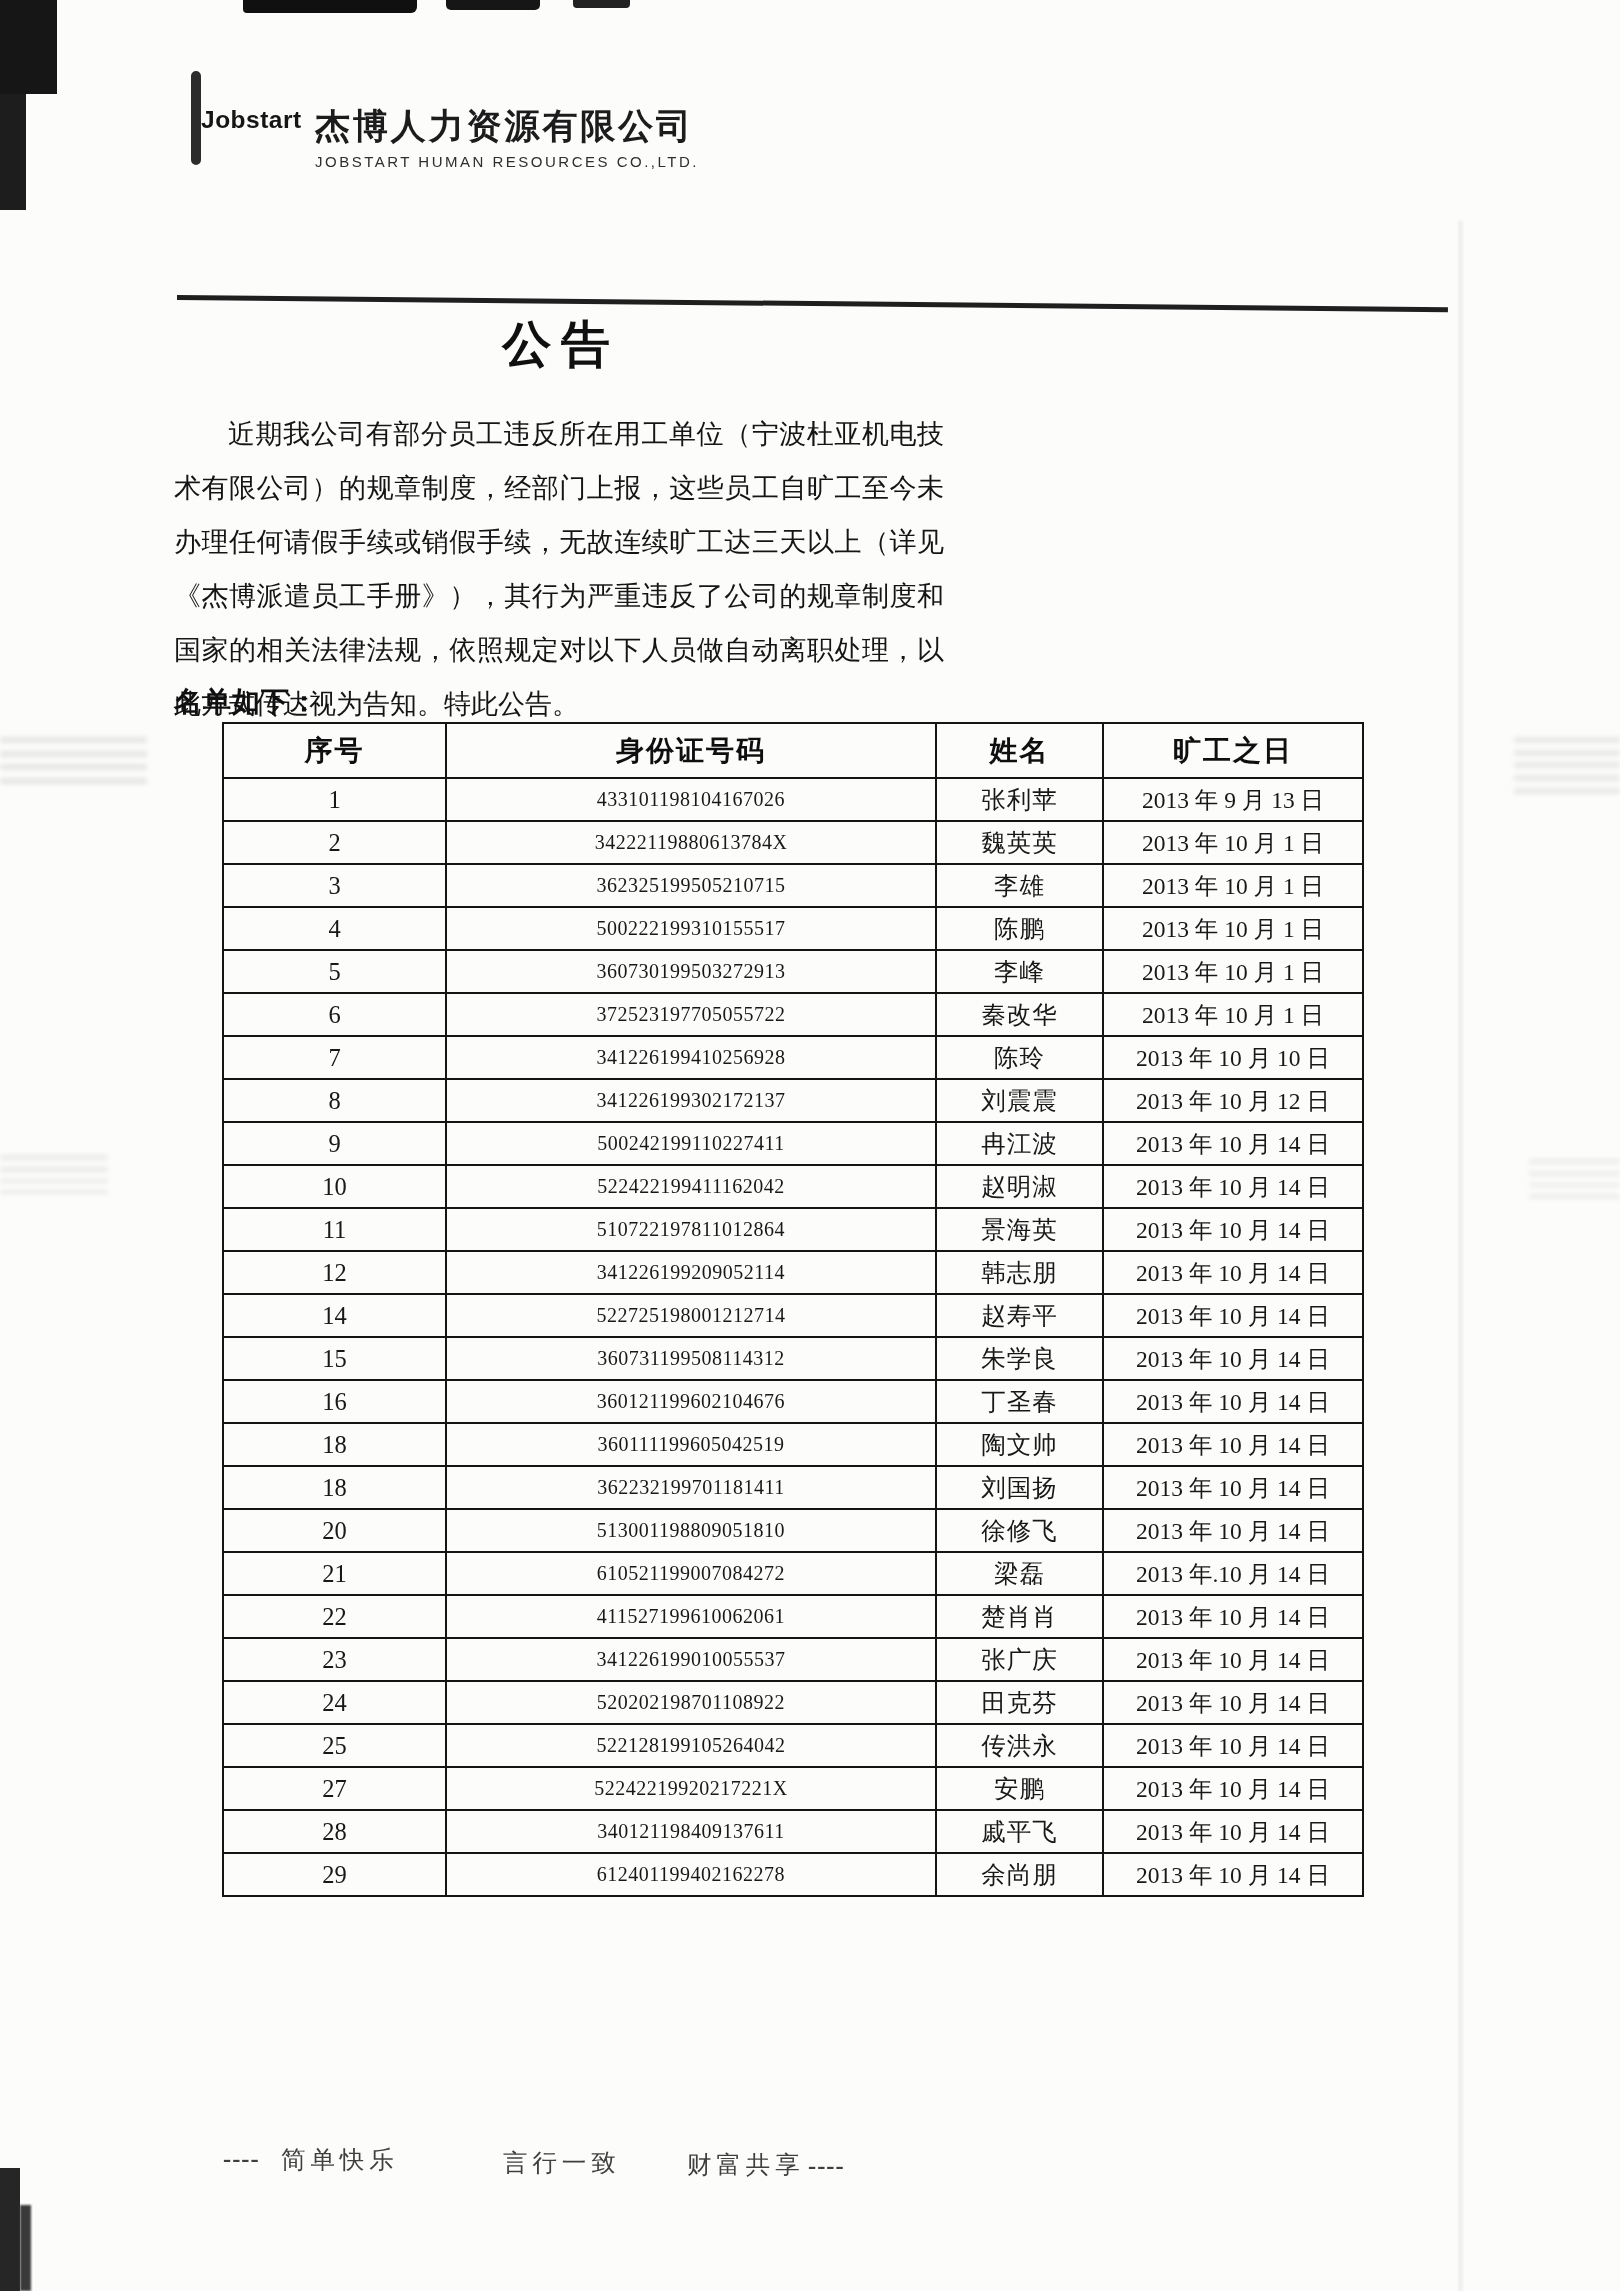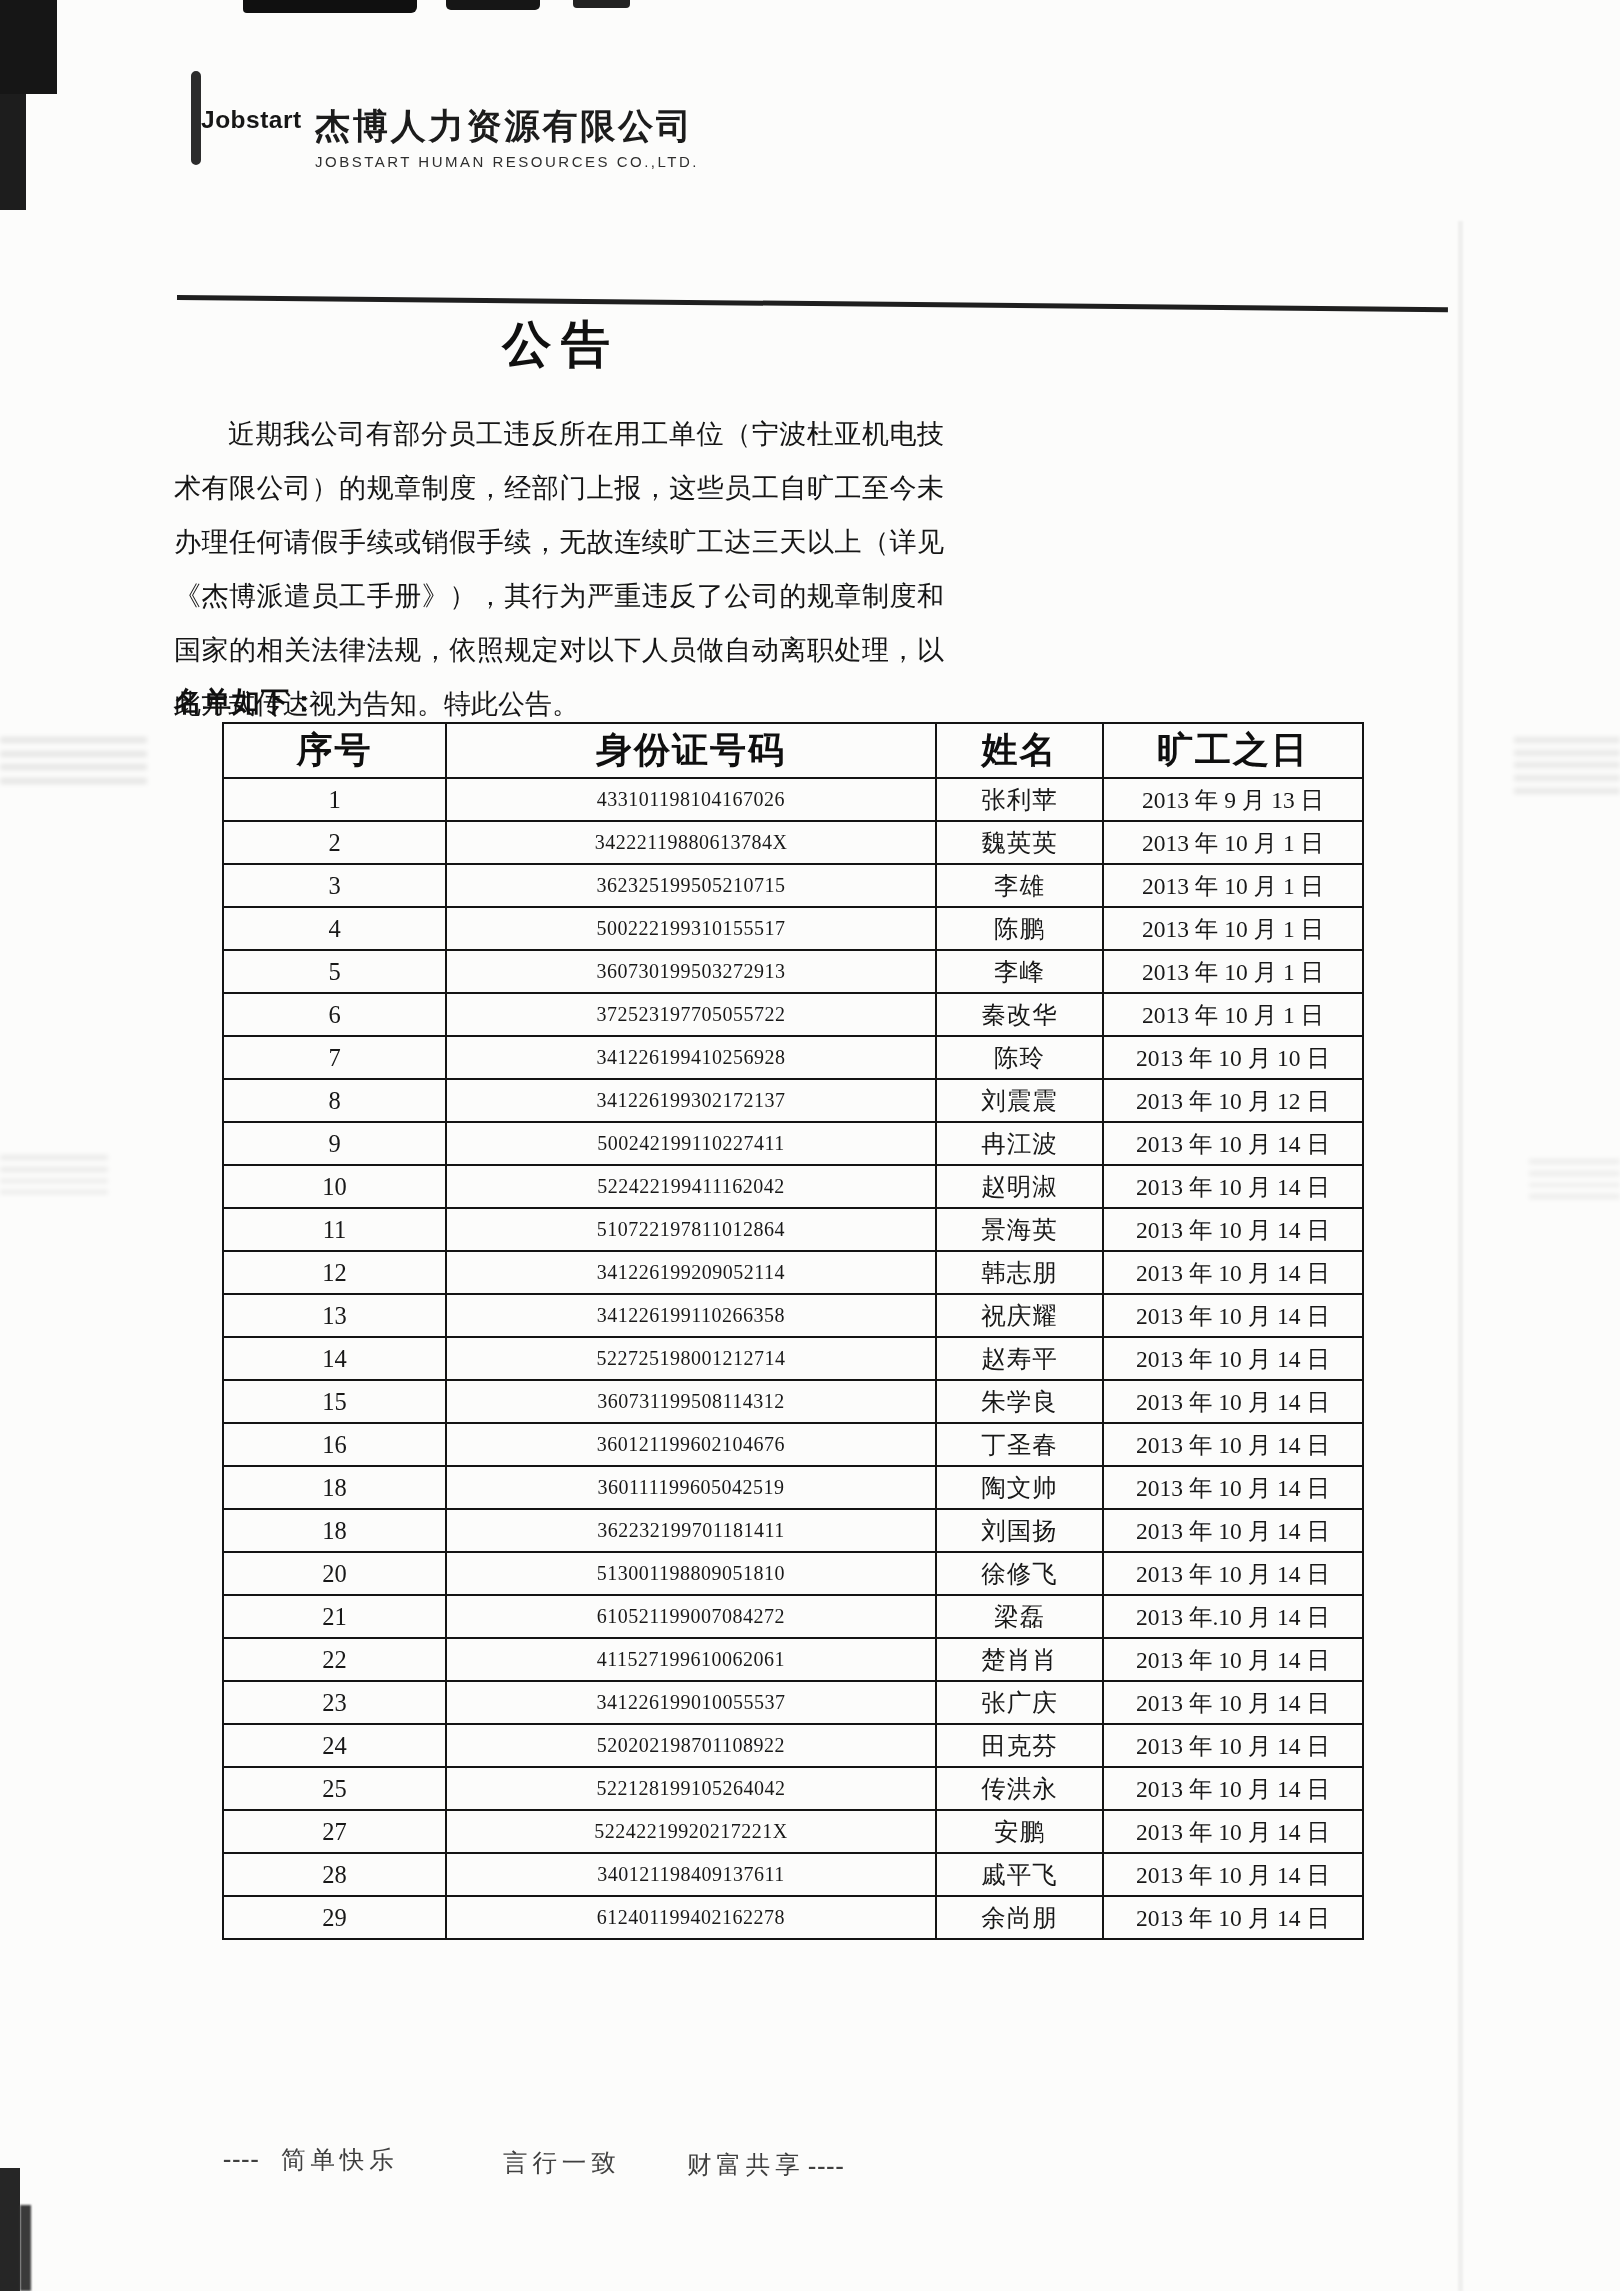--- a/index.html
+++ b/index.html
@@ -99,21 +99,21 @@
   }
 
   
   .roster { position: absolute; left: 222px; top: 722px; }
   table { border-collapse: collapse; table-layout: fixed; background: transparent; }
   col.c-no   { width: 223px; }
   col.c-id   { width: 490px; }
   col.c-name { width: 167px; }
   col.c-date { width: 260px; }
   th, td { border: 2.5px solid #141414; text-align: center; vertical-align: middle; }
-  th { height: 55px; font-size: 36px; font-weight: bold; letter-spacing: 2px; color: #0f0f0f; }
+  th { height: 55px; font-size: 28px; font-weight: bold; letter-spacing: 2px; color: #0f0f0f; }
   td { height: 43px; color: #181818; }
   td.td-no   { font-size: 24.5px; }
   td.td-id   { font-size: 20px; letter-spacing: 0.5px; }
   td.td-name { font-size: 24.5px; letter-spacing: 1px; }
   td.td-date { font-size: 23.5px; }
 
   
   .foot { position: absolute; top: 2143px; left: 0; width: 1620px; height: 39px;
     font-size: 24.5px; color: #3f3f3f; }
   .foot span { position: absolute; white-space: nowrap; }
@@ -255,26 +255,20 @@
             <td class="td-name">景海英</td>
             <td class="td-date">2013 年 10 月 14 日</td>
           </tr>
           <tr>
             <td class="td-no">12</td>
             <td class="td-id">341226199209052114</td>
             <td class="td-name">韩志朋</td>
             <td class="td-date">2013 年 10 月 14 日</td>
           </tr>
           <tr>
-            <td class="td-no">13</td>
-            <td class="td-id">341226199110266358</td>
-            <td class="td-name">祝庆耀</td>
-            <td class="td-date">2013 年 10 月 14 日</td>
-          </tr>
-          <tr>
             <td class="td-no">14</td>
             <td class="td-id">522725198001212714</td>
             <td class="td-name">赵寿平</td>
             <td class="td-date">2013 年 10 月 14 日</td>
           </tr>
           <tr>
             <td class="td-no">15</td>
             <td class="td-id">360731199508114312</td>
             <td class="td-name">朱学良</td>
             <td class="td-date">2013 年 10 月 14 日</td>

